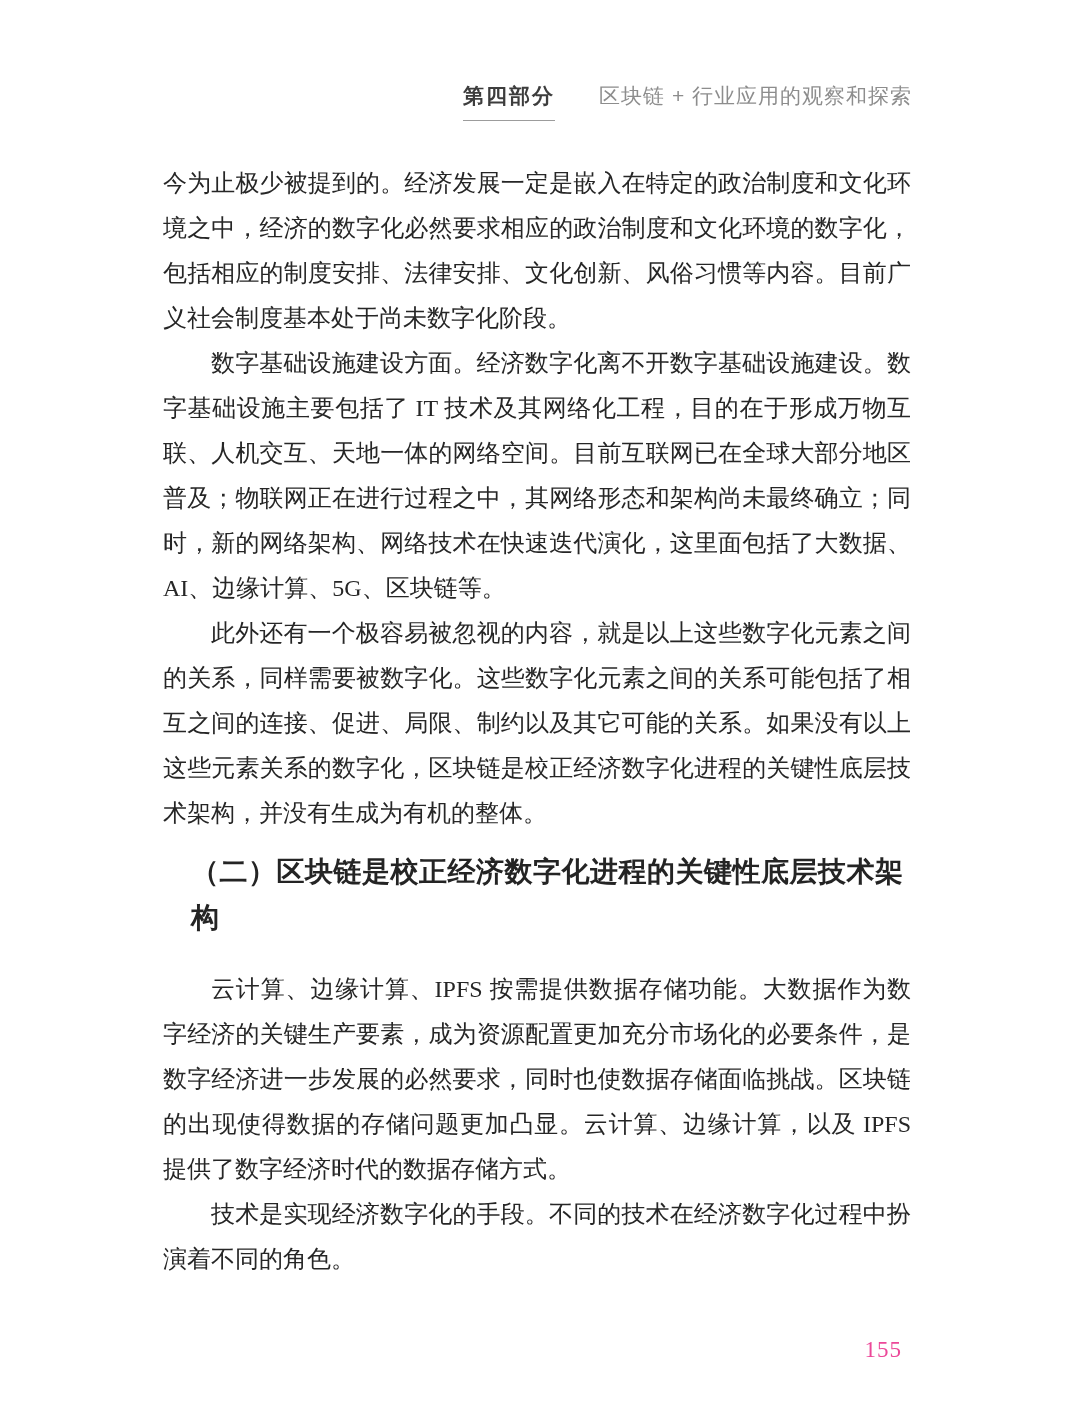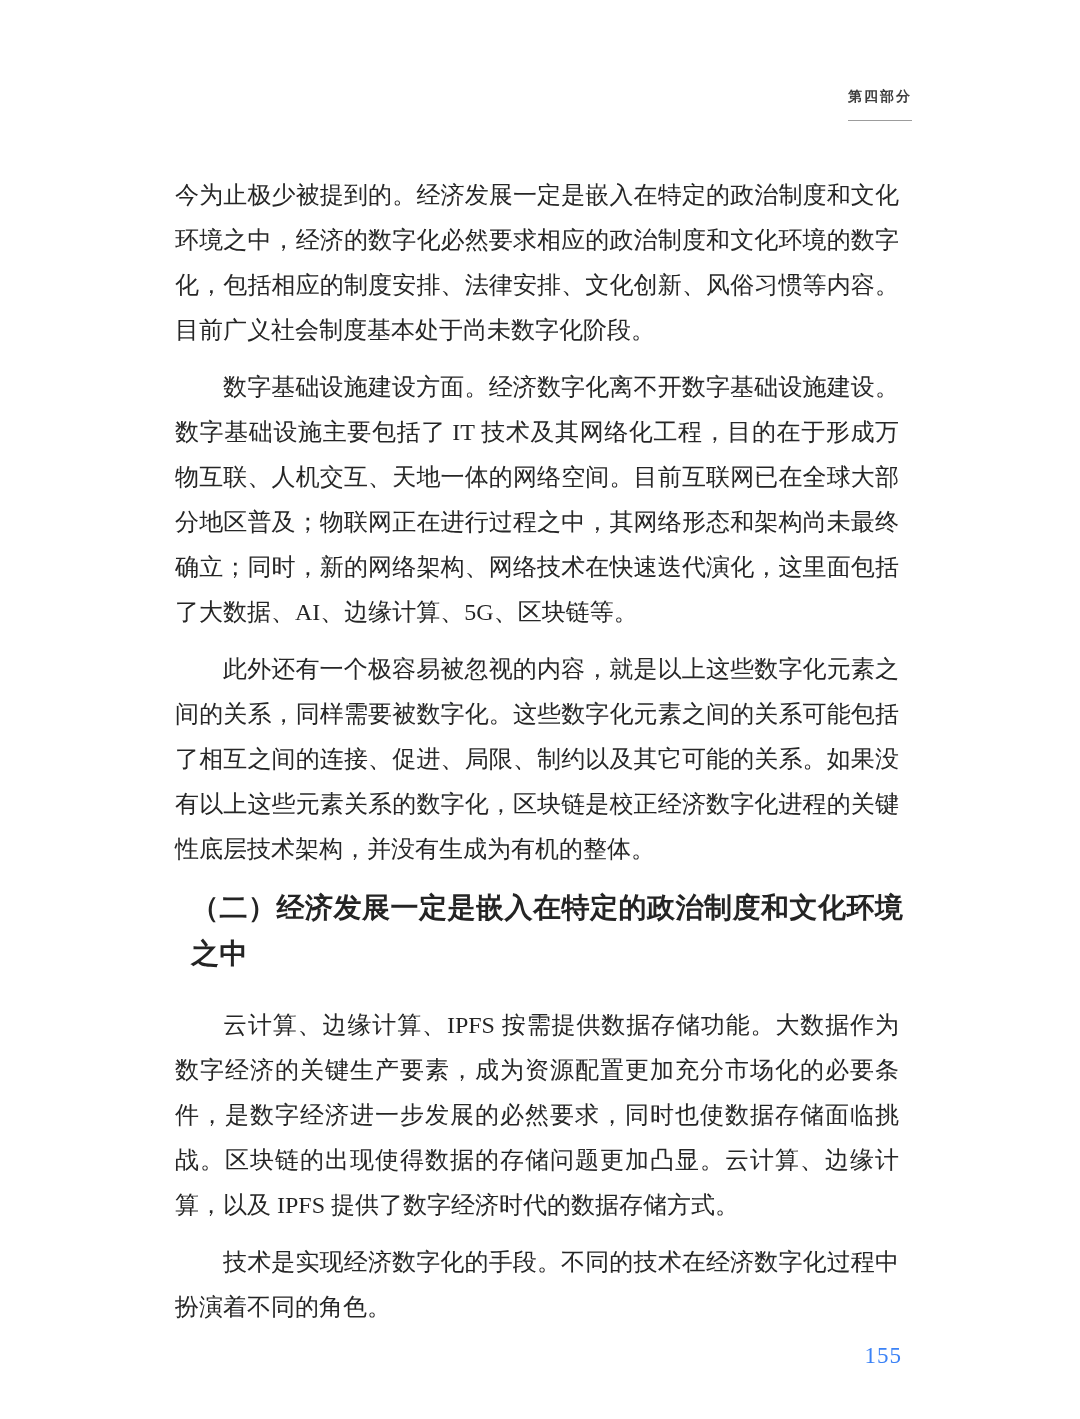--- a/index.html
+++ b/index.html
@@ -18,21 +18,21 @@
 
   
   .page-header {
     position: absolute;
     top: 84px;
     right: 168px;
     display: flex;
     align-items: flex-start;
     gap: 44px;
     font-family: "Liberation Sans", "DejaVu Sans", sans-serif;
-    font-size: 14px;
+    font-size: 21px;
     line-height: 24px;
     white-space: nowrap;
     justify-content: flex-end;
   }
   .part-label {
     font-weight: bold;
     color: #3d3d3d;
     letter-spacing: 2px;
     padding-bottom: 12px;
     border-bottom: 1px solid #9c9c9c;
@@ -46,21 +46,21 @@
   .page-body {
     position: absolute;
     top: 161px;
     left: 163px;
     width: 748px;
     font-size: 24px;
     line-height: 45px;
     text-align: justify;
     color: #262626;
   }
-  .body-para { margin: 12px; }
+  .body-para { margin: 0; }
   .body-para.indent { text-indent: 2em; }
 
   .section-heading {
     font-family: "Liberation Sans", "DejaVu Sans", sans-serif;
     font-weight: bold;
     font-size: 28px;
     line-height: 46px;
     color: #242424;
     margin: 13px 0 26px 0;
     padding-left: 28px;
@@ -69,38 +69,38 @@
     letter-spacing: 0.5px;
   }
 
   
   .page-number {
     position: absolute;
     top: 1337px;
     right: 178px;
     font-size: 23px;
     letter-spacing: 1px;
-    color: #3b82f6;
+    color: #ec4899;
     font-family: "Liberation Serif", "DejaVu Serif", serif;
-    margin-top: 6px;
   }
 </style>
 </head>
 <body>
 
 <div class="page">
 
   <div class="page-header">
     <span class="part-label">第四部分</span>
+    <span class="part-title">区块链 + 行业应用的观察和探索</span>
   </div>
 
   <div class="page-body" id="blocks-container">
       <p class="body-para">今为止极少被提到的。经济发展一定是嵌入在特定的政治制度和文化环境之中，经济的数字化必然要求相应的政治制度和文化环境的数字化，包括相应的制度安排、法律安排、文化创新、风俗习惯等内容。目前广义社会制度基本处于尚未数字化阶段。</p>
       <p class="body-para indent">数字基础设施建设方面。经济数字化离不开数字基础设施建设。数字基础设施主要包括了 IT 技术及其网络化工程，目的在于形成万物互联、人机交互、天地一体的网络空间。目前互联网已在全球大部分地区普及；物联网正在进行过程之中，其网络形态和架构尚未最终确立；同时，新的网络架构、网络技术在快速迭代演化，这里面包括了大数据、AI、边缘计算、5G、区块链等。</p>
       <p class="body-para indent">此外还有一个极容易被忽视的内容，就是以上这些数字化元素之间的关系，同样需要被数字化。这些数字化元素之间的关系可能包括了相互之间的连接、促进、局限、制约以及其它可能的关系。如果没有以上这些元素关系的数字化，区块链是校正经济数字化进程的关键性底层技术架构，并没有生成为有机的整体。</p>
-      <h3 class="section-heading">（二）经济发展一定是嵌入在特定的政治制度和文化环境之中</h3>
+      <h3 class="section-heading">（二）区块链是校正经济数字化进程的关键性底层技术架构</h3>
       <p class="body-para indent">云计算、边缘计算、IPFS 按需提供数据存储功能。大数据作为数字经济的关键生产要素，成为资源配置更加充分市场化的必要条件，是数字经济进一步发展的必然要求，同时也使数据存储面临挑战。区块链的出现使得数据的存储问题更加凸显。云计算、边缘计算，以及 IPFS 提供了数字经济时代的数据存储方式。</p>
       <p class="body-para indent">技术是实现经济数字化的手段。不同的技术在经济数字化过程中扮演着不同的角色。</p>
     </div>
 
   <div class="page-number">155</div>
 
 </div>
 
 </body></html>

